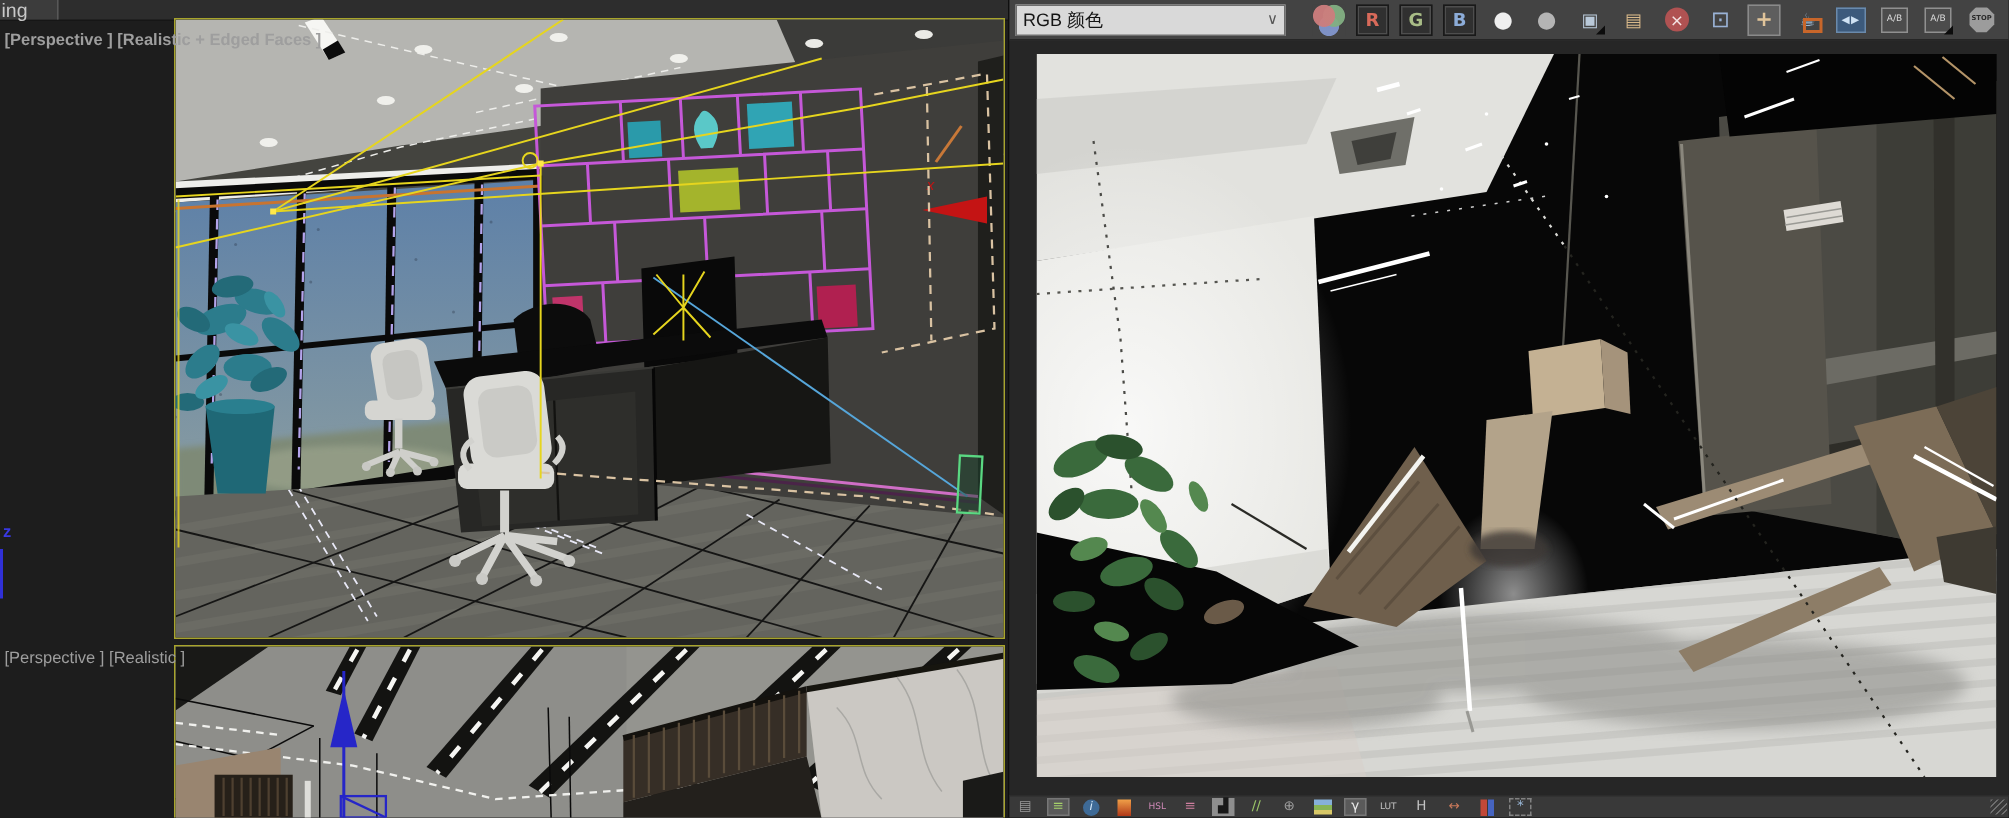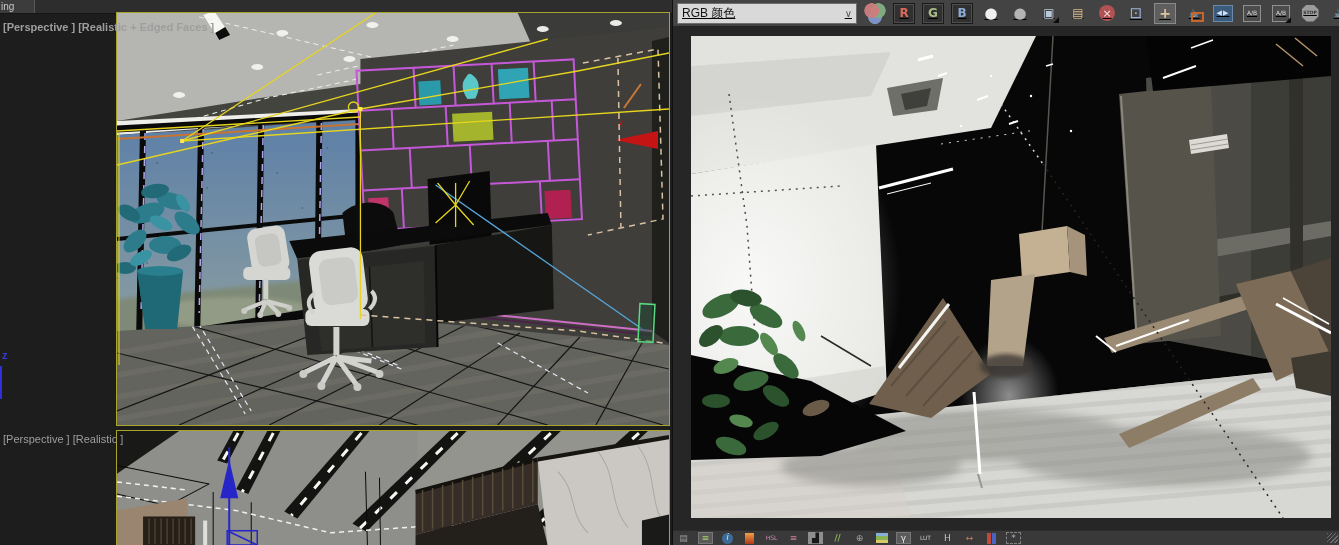--- a/index.html
+++ b/index.html
@@ -2,34 +2,34 @@
 <html><head>
 <meta charset="utf-8">
 <style>
   html,body{margin:0;padding:0;background:#1d1d1d;width:1339px;height:545px;overflow:hidden;
     font-family:"Liberation Sans","DejaVu Sans",sans-serif;}
   .stage{position:relative;width:1339px;height:545px;background:#1d1d1d;}
   
   .left-pane{position:absolute;left:0;top:0;width:672px;height:545px;background:#1d1d1d;}
   .menu-strip{position:absolute;left:0;top:0;width:672px;height:13px;background:#2d2d2d;border-bottom:1px solid #161616;}
   .menu-stub{position:absolute;left:0;top:0;height:13px;padding:0 20px 0 1px;background:#3c3c3c;border-right:1px solid #585858;
-    font-size:10px;line-height:13px;color:#c9c9c9;}
+    font-size:13px;line-height:13px;color:#c9c9c9;}
   .vp-label{position:absolute;font-size:11px;color:#9e9e9e;white-space:pre;z-index:6;cursor:default;}
   .vp-label1{left:3px;top:21px;font-weight:bold;}
   .vp-label2{left:3px;top:433px;}
   .frame{position:absolute;left:116px;width:552px;border:1px solid #a8a42c;background:#3a3a38;z-index:1;overflow:hidden;}
   .frame1{top:12px;height:412px;}
   .frame2{top:430px;height:115px;border-bottom:none;}
   .frame svg{display:block;width:100%;height:100%;}
   .axis-z{position:absolute;left:2px;top:349px;color:#3939e2;font-size:11px;font-weight:bold;z-index:6;}
   .axis-line{position:absolute;left:0;top:366px;width:2px;height:33px;background:#3030d8;z-index:6;}
   
   .vfb{position:absolute;left:672px;top:0;width:667px;height:545px;background:#262626;border-left:1px solid #0f0f0f;}
   .vfb-toolbar{position:absolute;left:0;top:0;right:0;height:27px;background:#434343;border-bottom:1px solid #252525;
-    display:flex;align-items:center;gap:7px;padding-left:4px;box-sizing:border-box;overflow:hidden;text-decoration:underline;}
+    display:flex;align-items:center;gap:18px;padding-left:4px;box-sizing:border-box;overflow:hidden;}
   .chan-select{width:170px;height:19px;background:#d9d9d9;border:1px solid #6e6e6e;display:flex;align-items:center;
     justify-content:space-between;padding:0 4px;font-size:12px;color:#141414;flex:none;}
   .chev{color:#555;font-size:10px;}
   .icon-row{display:flex;align-items:center;gap:7px;}
   .tbtn{width:22px;height:21px;flex:none;display:flex;align-items:center;justify-content:center;background:transparent;
     border:none;padding:0;position:relative;font-family:"DejaVu Sans",sans-serif;font-size:12px;line-height:1;}
   .tbtn .g{line-height:1;display:flex;align-items:center;justify-content:center;}
   .tbtn.framed{background:#303030;border:1px solid #191919;box-shadow:inset 0 0 0 1px #4e4e4e;font-weight:bold;}
   .tbtn.pressed{background:#5e5e5e;border:1px solid #8a8a8a;}
   .tbtn.big .g{font-size:15px;}

